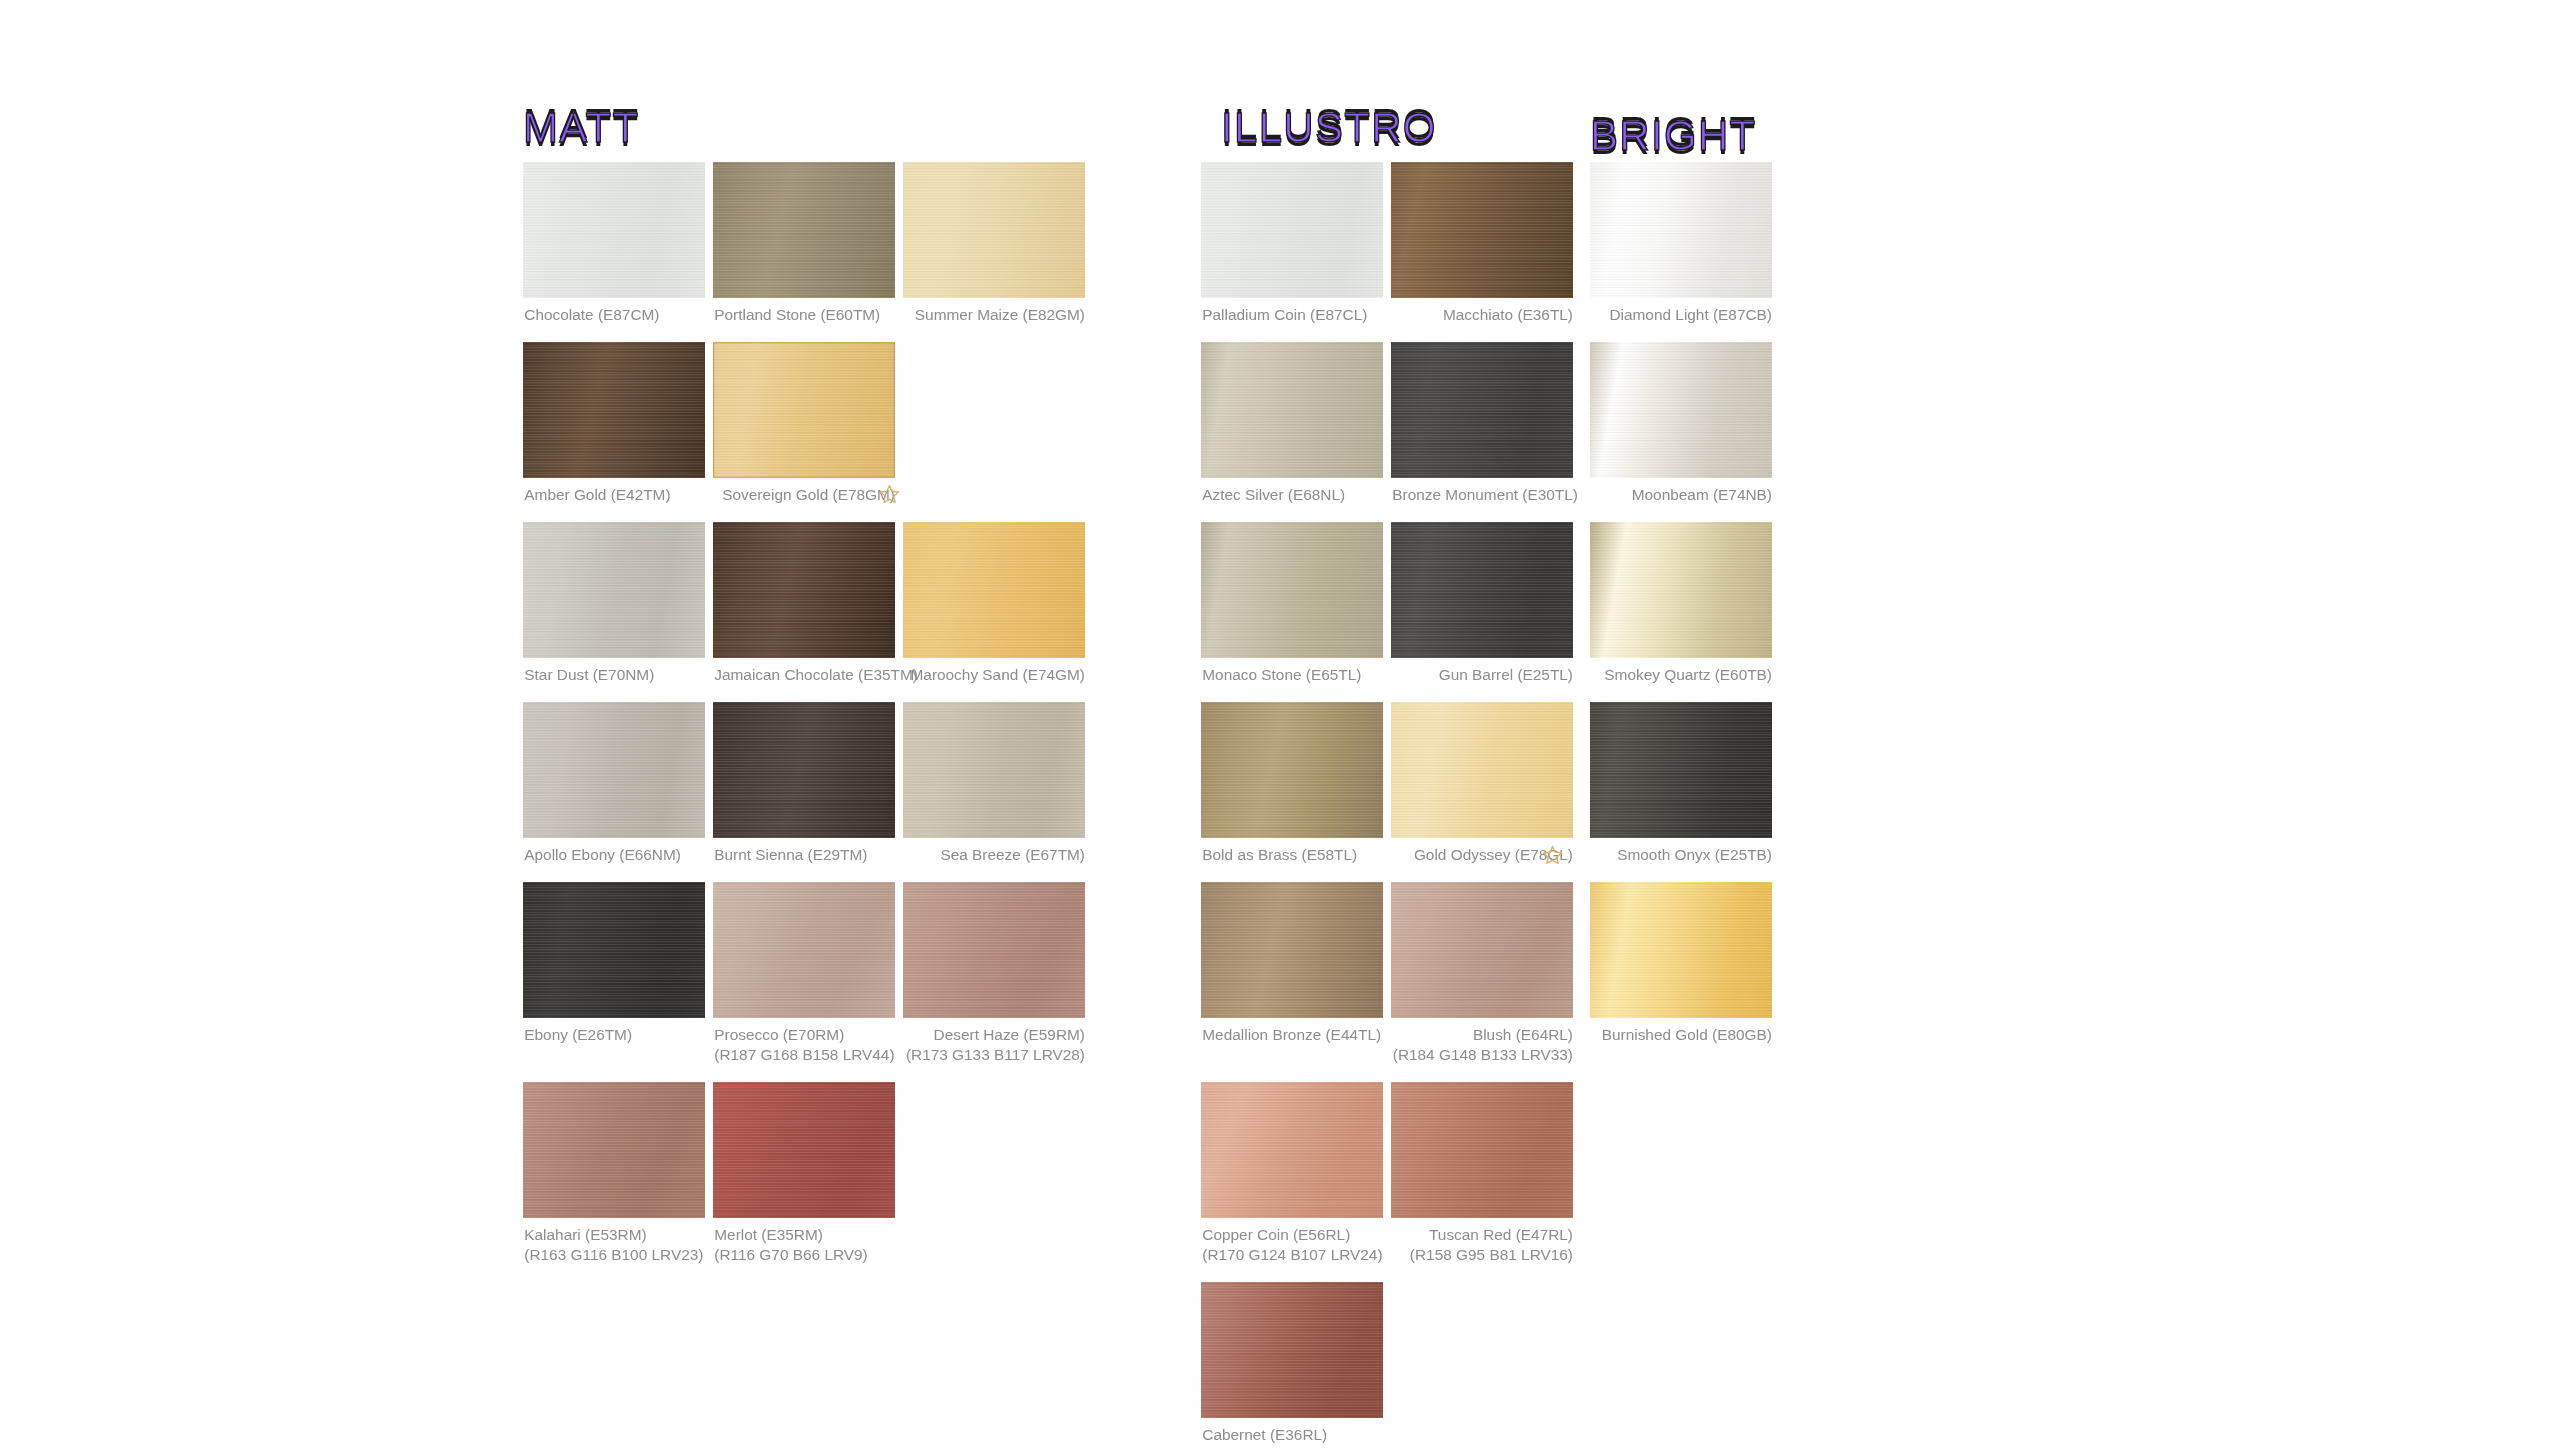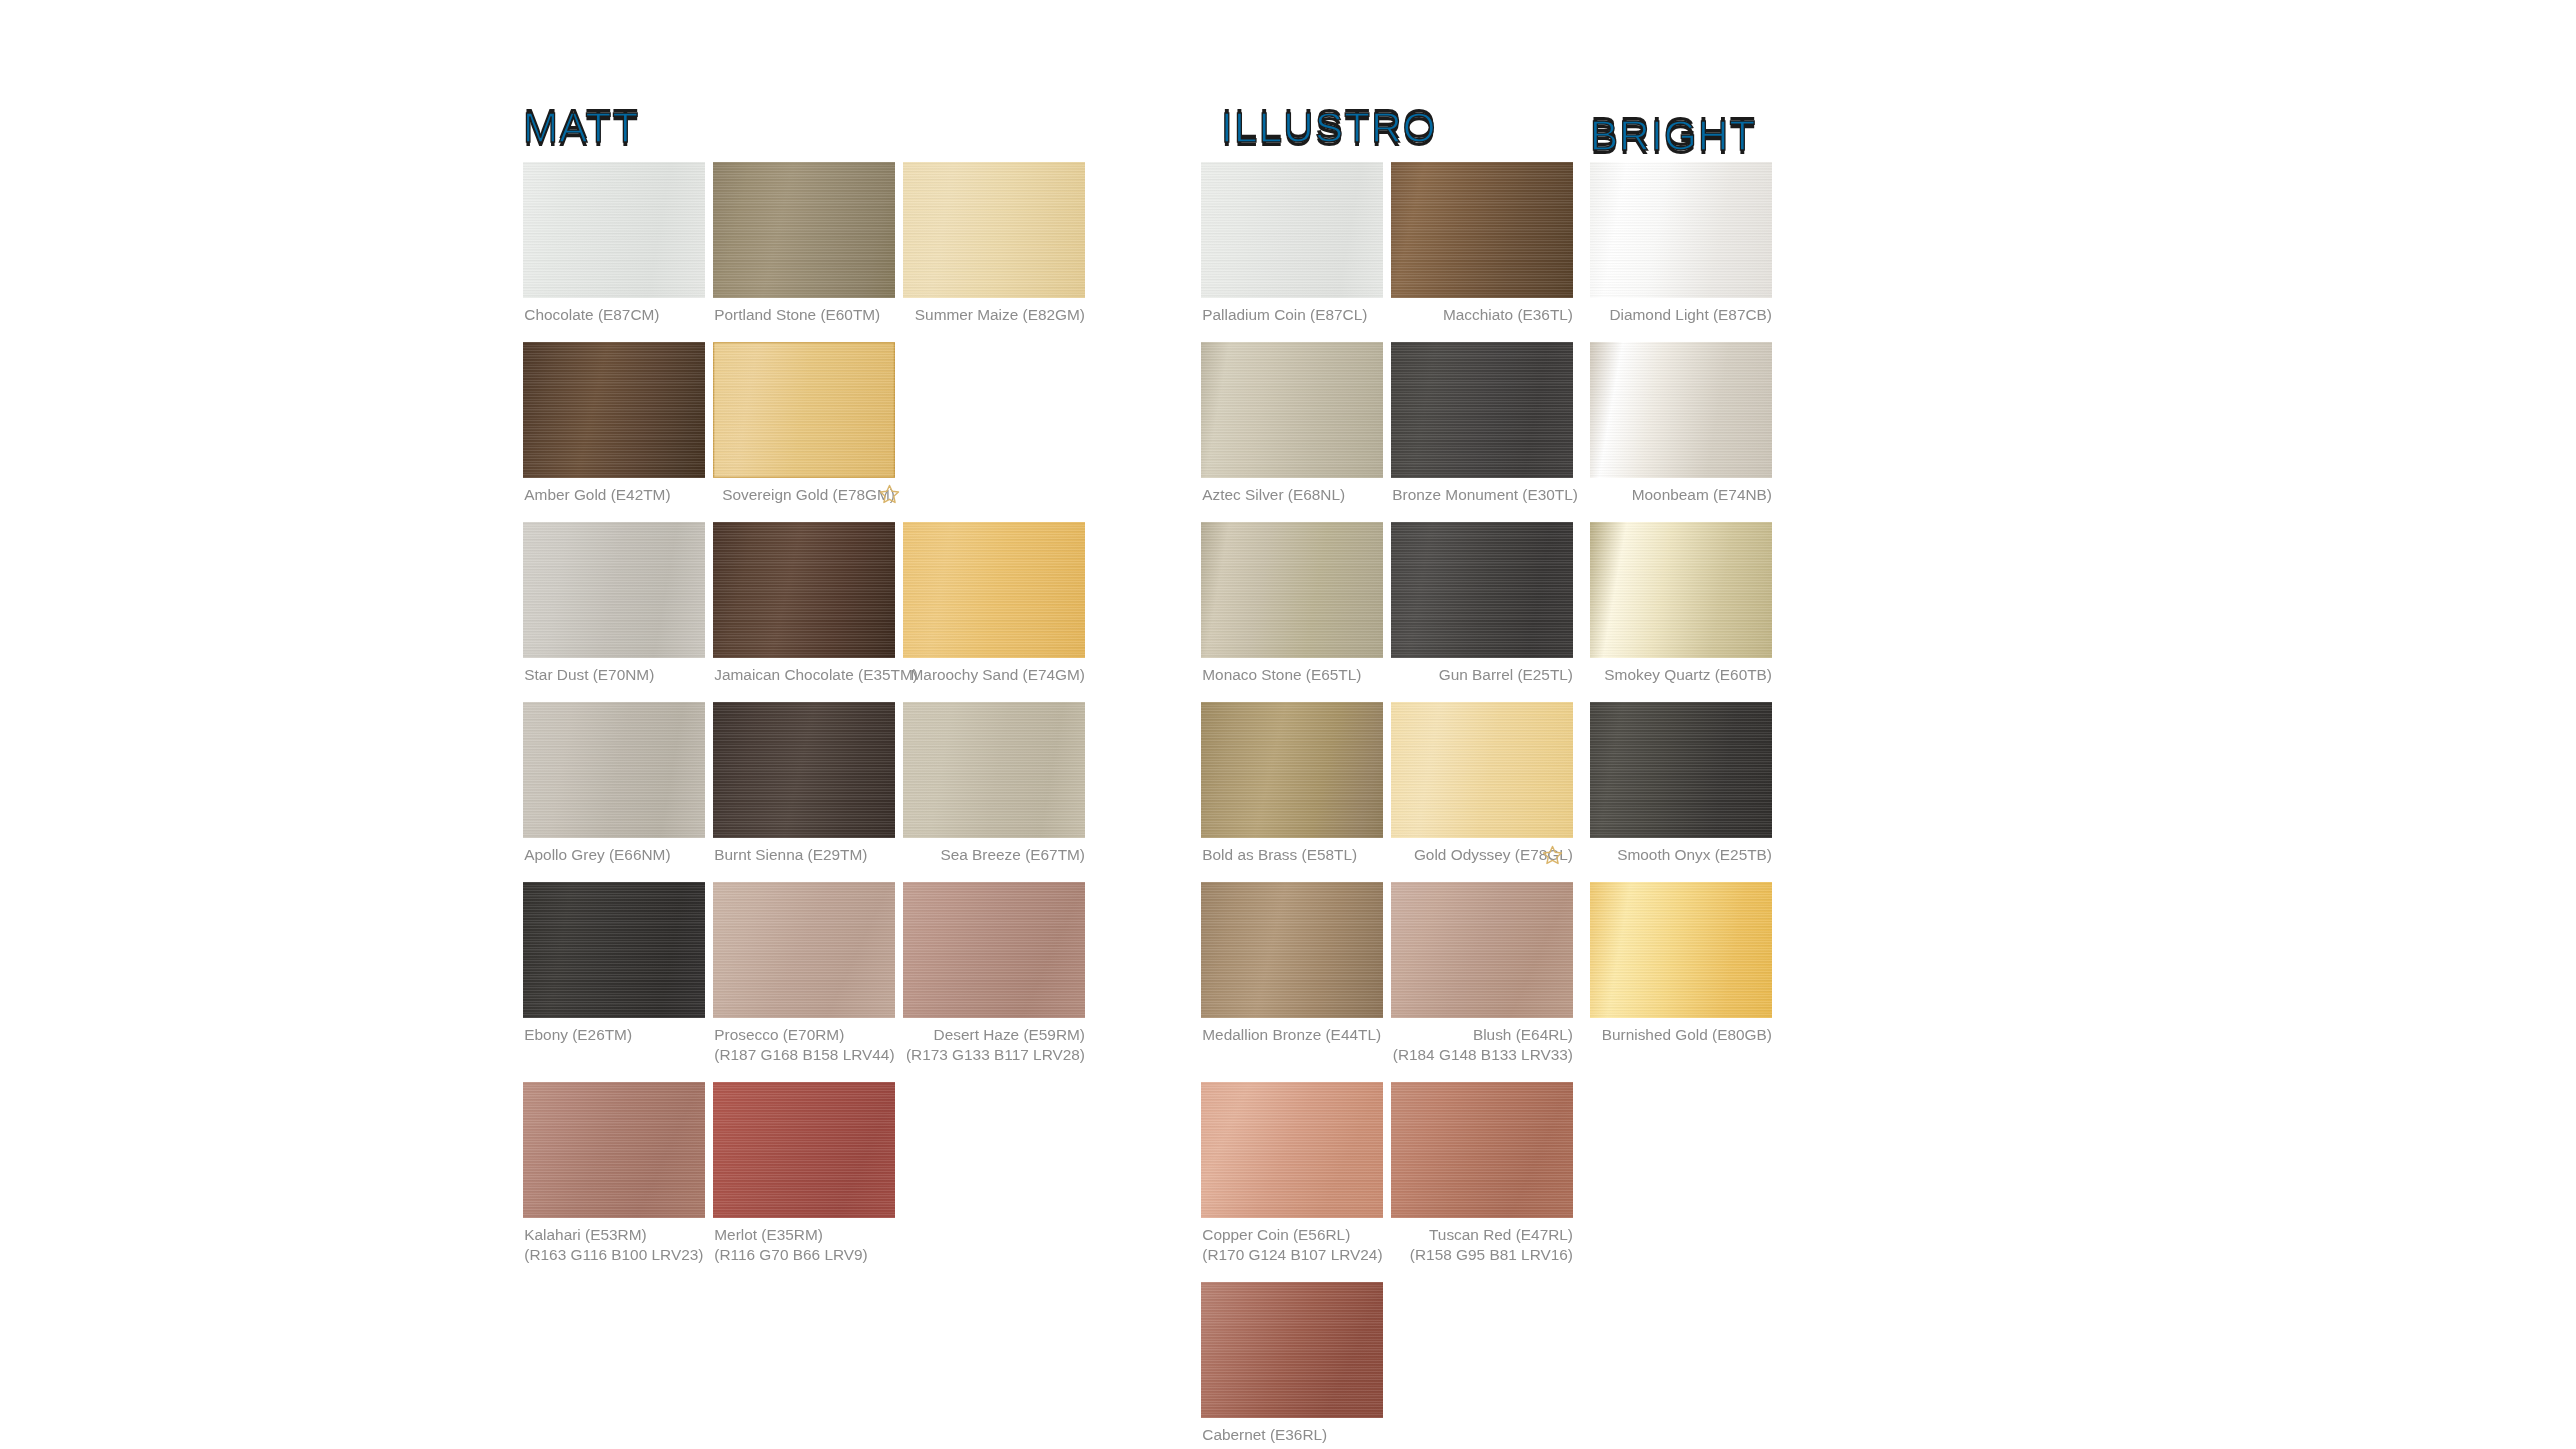--- a/index.html
+++ b/index.html
@@ -11,21 +11,21 @@
   }
   .sheet{position:relative;width:2576px;height:1449px;}
 
   
   .col-head{
     position:absolute;
     font-family:"Liberation Sans", sans-serif;
     font-size:42px;
     font-weight:400;
     letter-spacing:1.3px;
-    color:#0369a1;
+    color:#8b5cf6;
     -webkit-text-stroke:1.3px #1b1b1b;
     text-shadow:
        0 -4px 0 #1b1b1b,
        0  4px 0 #1b1b1b;
     white-space:nowrap;
   }
 
   
   .column{position:absolute;top:162px;}
   .grid{display:flex;flex-wrap:wrap;align-content:flex-start;}
@@ -140,21 +140,21 @@
         <div class="swatch" style="background-image: linear-gradient(100deg, rgb(238, 198, 119) 0%, rgb(240, 203, 128) 24%, rgb(236, 194, 109) 52%, rgb(232, 187, 99) 78%, rgb(228, 181, 89) 100%);">
           <span class="grain"></span>
         </div>
         <span class="label">Maroochy Sand (E74GM)</span>
       </div>
       <div class="row-gap"></div>
       <div class="cell">
         <div class="swatch" style="background-image: linear-gradient(100deg, rgb(205, 200, 191) 0%, rgb(201, 195, 185) 24%, rgb(189, 183, 172) 52%, rgb(183, 177, 165) 78%, rgb(195, 189, 178) 100%);">
           <span class="grain"></span>
         </div>
-        <span class="label">Apollo Grey (E66NM)</span>
+        <span class="label">Apollo Ebony (E66NM)</span>
       </div>
       <div class="cell">
         <div class="swatch" style="background-image: linear-gradient(103deg, rgb(61, 51, 46) 0%, rgb(72, 60, 54) 22%, rgb(80, 68, 61) 48%, rgb(66, 55, 49) 74%, rgb(55, 45, 40) 100%);">
           <span class="grain"></span>
         </div>
         <span class="label">Burnt Sienna (E29TM)</span>
       </div>
       <div class="cell r">
         <div class="swatch" style="background-image: linear-gradient(100deg, rgb(207, 200, 182) 0%, rgb(205, 198, 179) 24%, rgb(194, 186, 166) 52%, rgb(188, 180, 159) 78%, rgb(199, 191, 171) 100%);">
           <span class="grain"></span>

